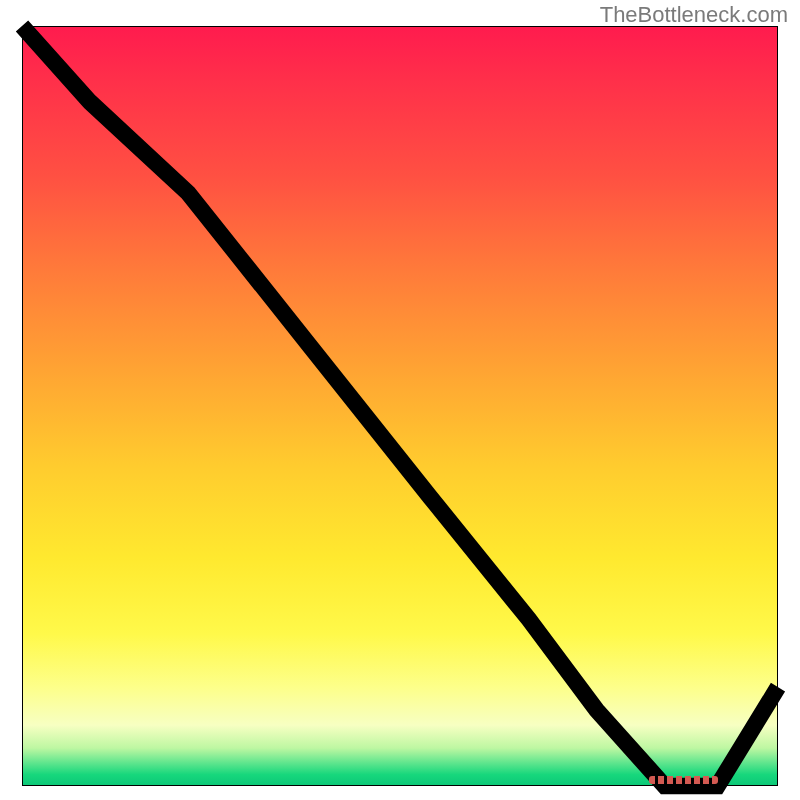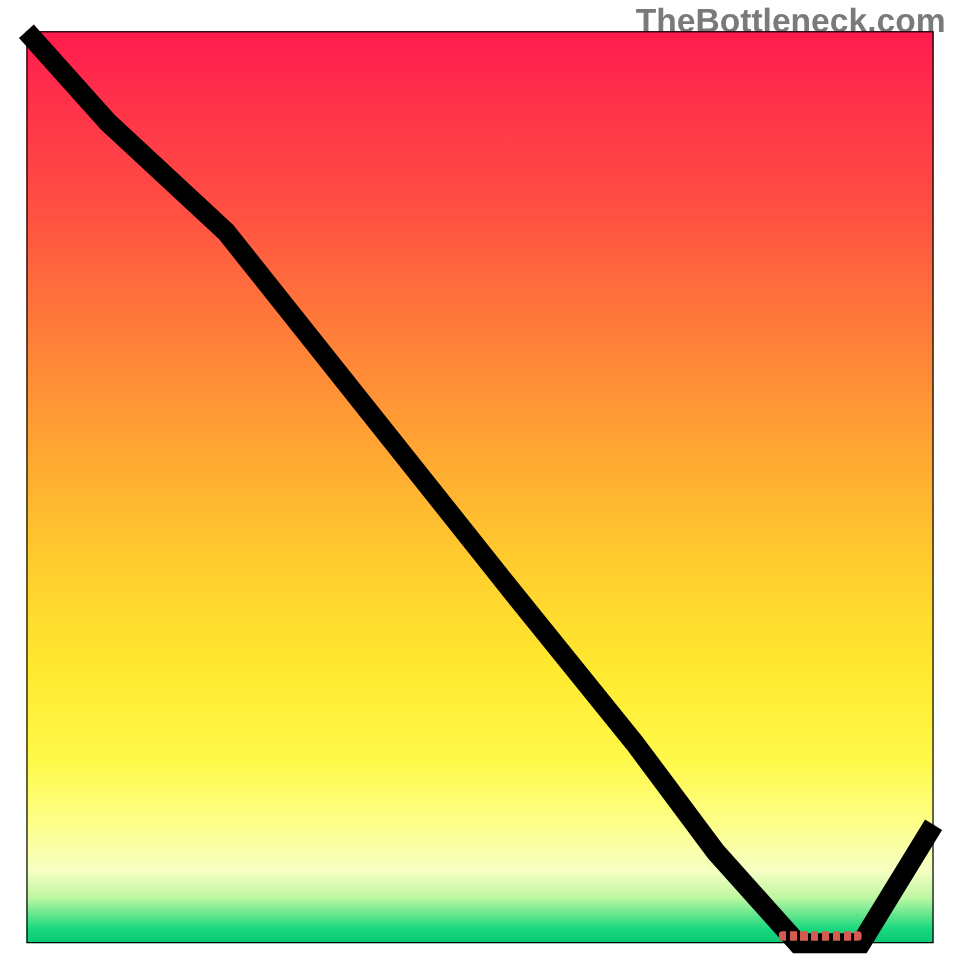--- a/index.html
+++ b/index.html
@@ -13,22 +13,22 @@
   .canvas {
     position: relative;
     width: 800px;
     height: 800px;
   }
   .attribution {
     position: absolute;
     top: 2px;
     right: 12px;
     color: #7a7a7a;
-    font-size: 28px;
-    font-weight: 700;
+    font-size: 22px;
+    font-weight: 400;
   }
   .plot {
     position: absolute;
     left: 22px;
     top: 26px;
     width: 756px;
     height: 760px;
   }
   
   .gradient {

